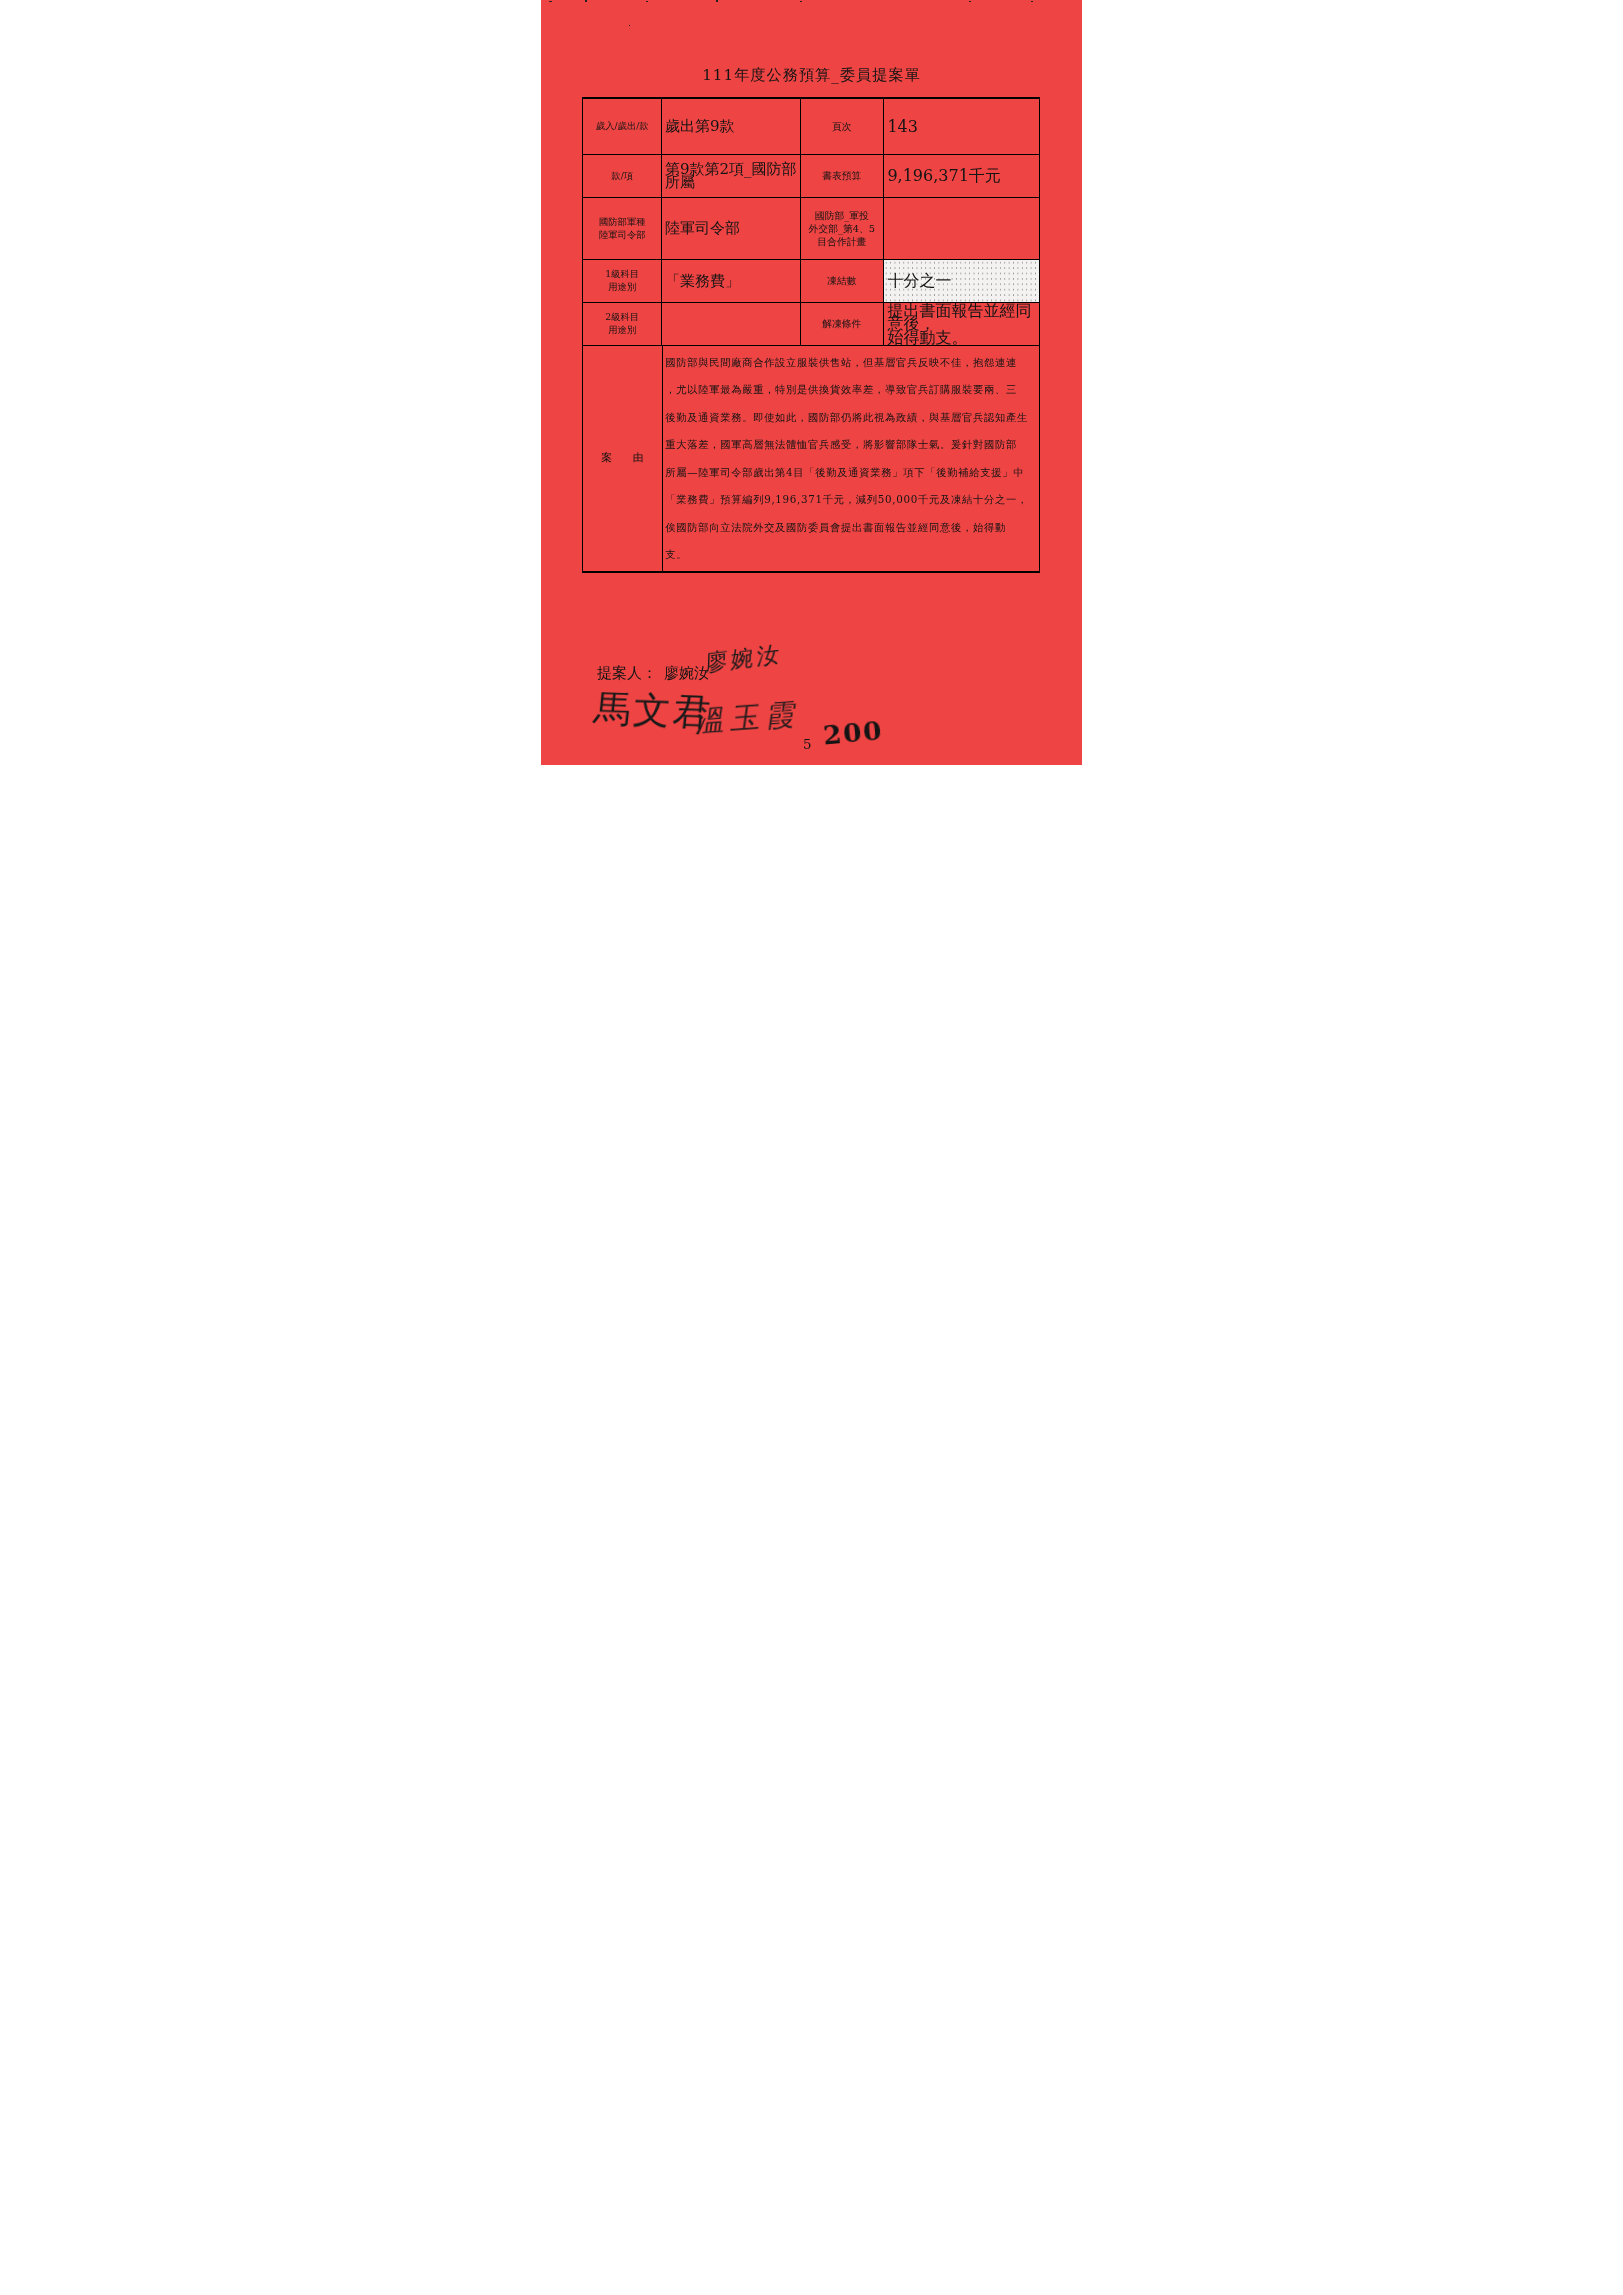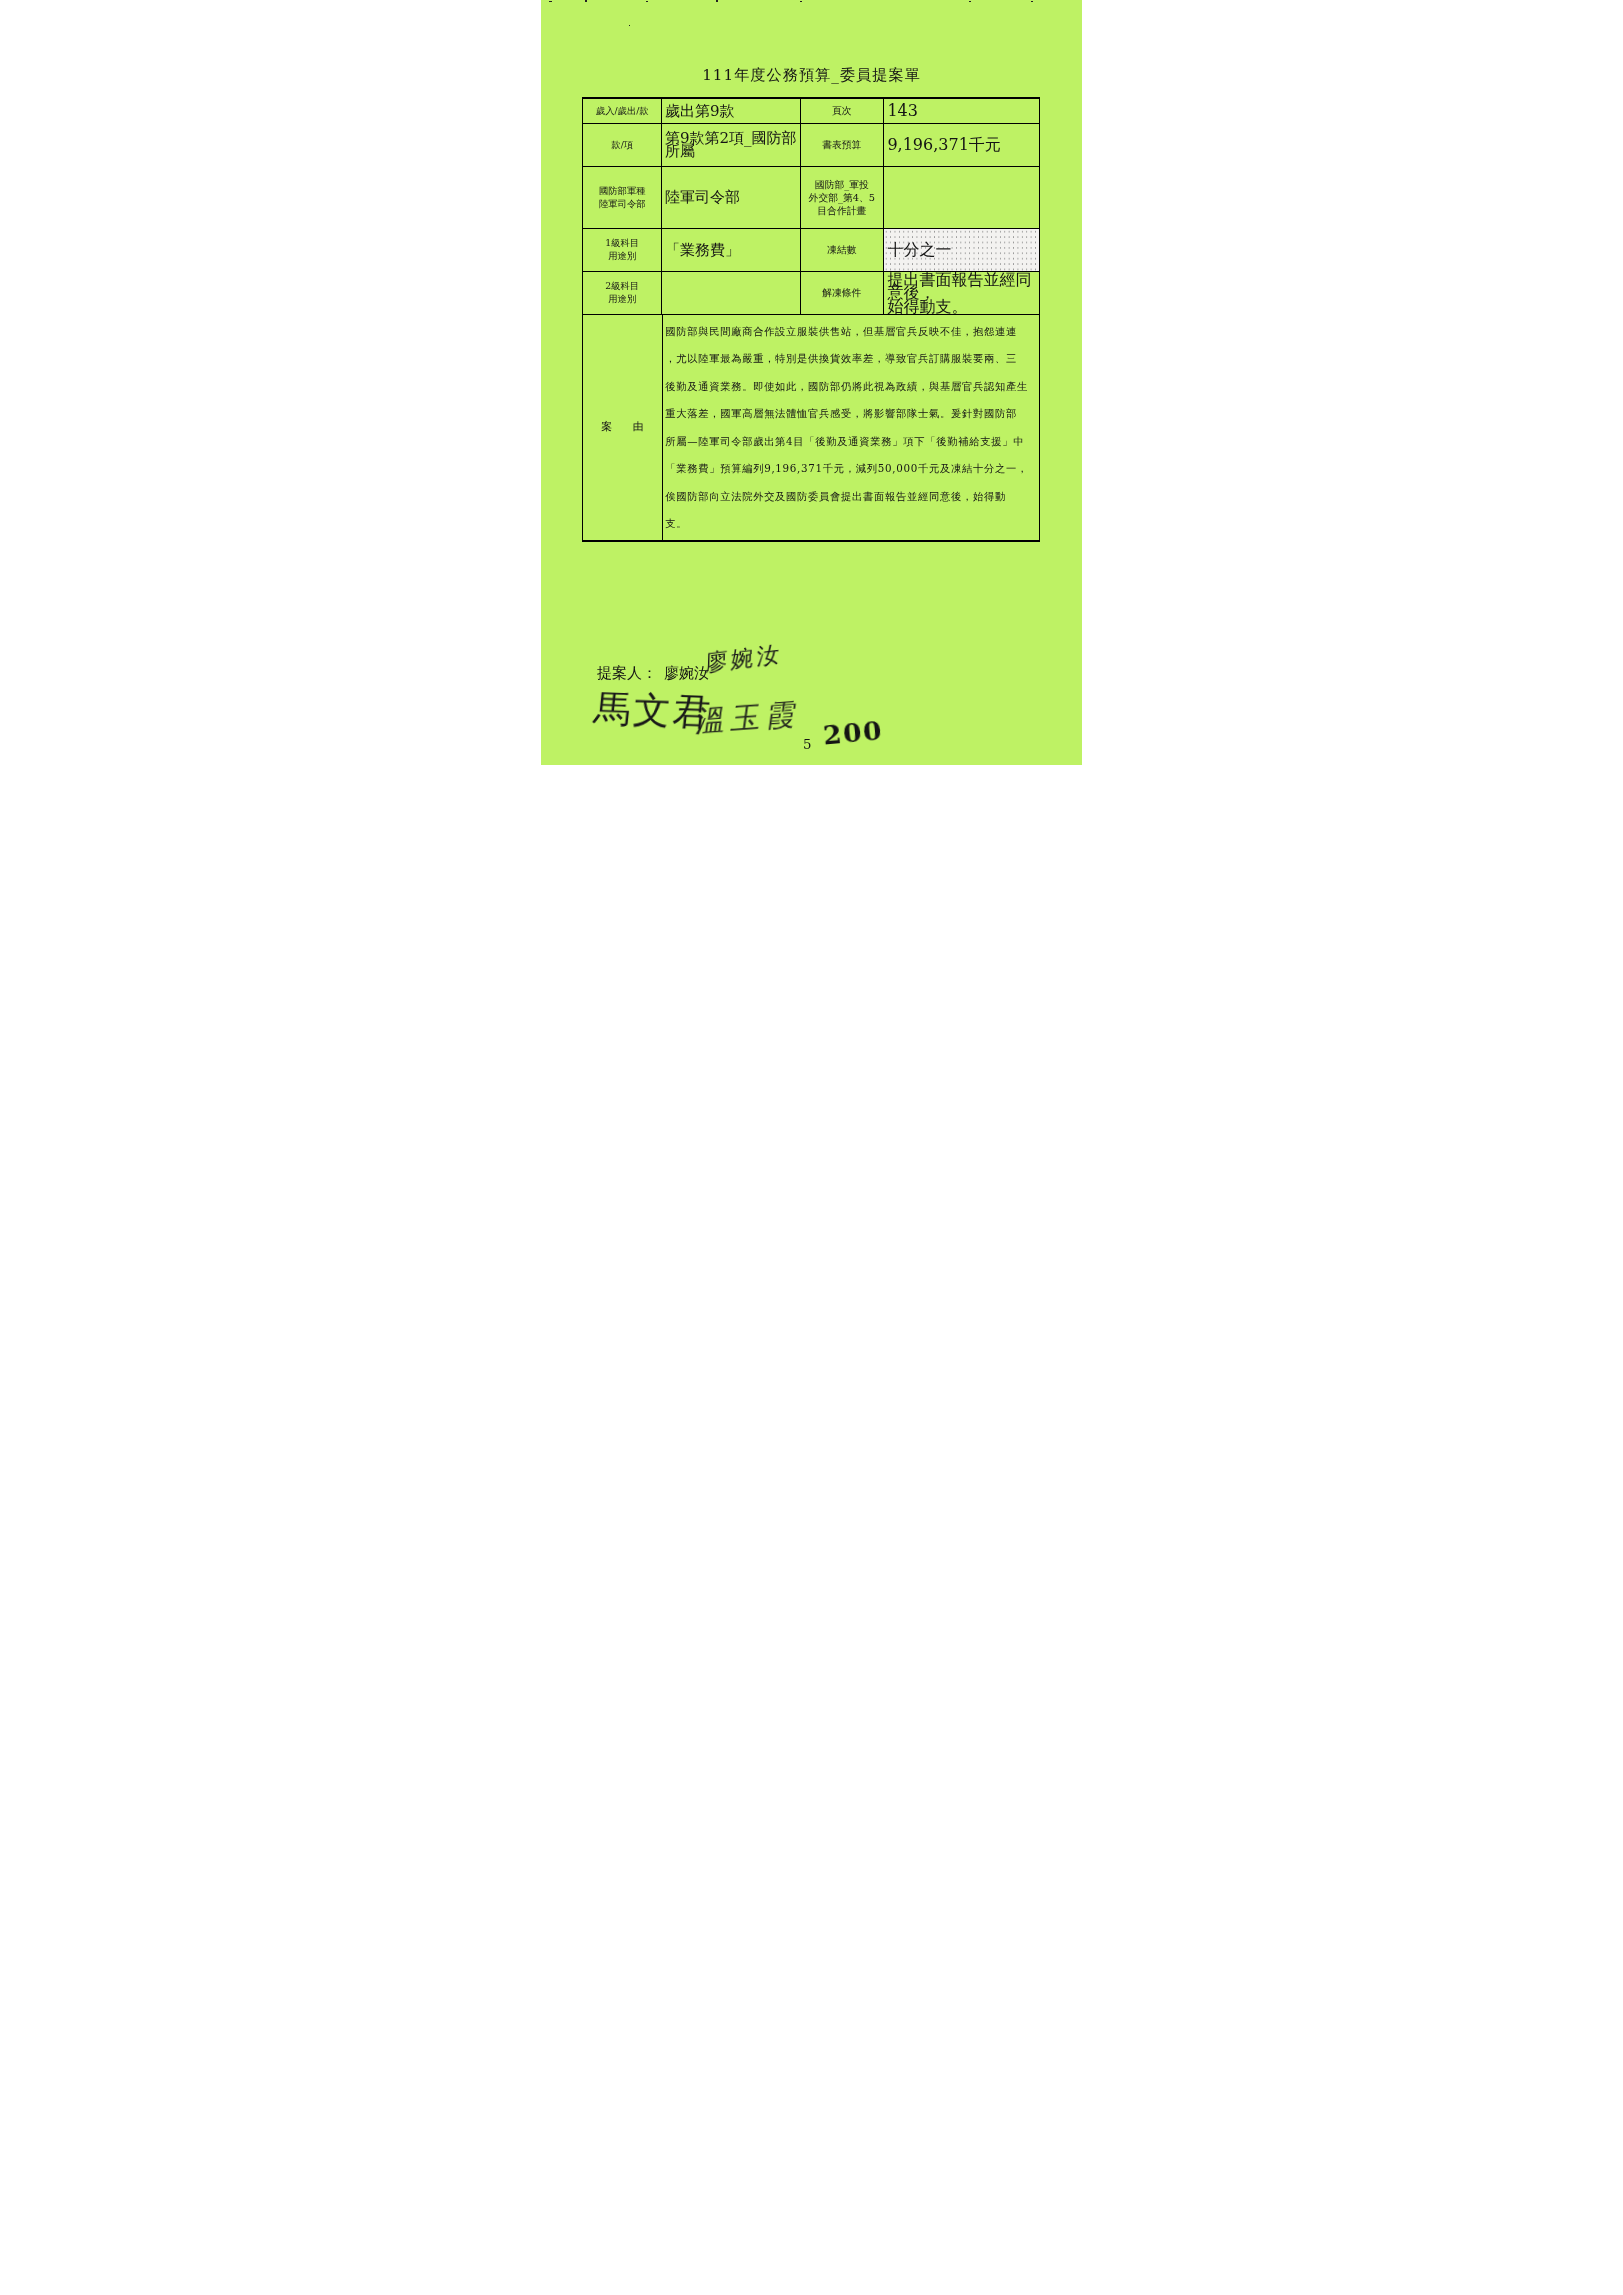--- a/index.html
+++ b/index.html
@@ -1,20 +1,20 @@
 <!DOCTYPE html>
 <html style="font-size:7.9px"><head>
 <meta charset="utf-8">
 <style>
   html,body { margin:0; padding:0; background:#ffffff; }
   .page {
     position:relative;
     width:541px; height:765px;
     margin:0 auto;
-    background:#bef264;
+    background:#ef4444;
     overflow:hidden;
     font-family:"DejaVu Serif","Liberation Serif",serif;
     color:#141414;
   }
   
   .speck { position:absolute; background:#222; }
 
   .doc-title {
     position:absolute; top:55px; left:0; right:0;
     text-align:center;
@@ -92,21 +92,21 @@
   <div class="speck" style="left:175px;top:0;width:1.5px;height:1.5px;"></div>
   <div class="speck" style="left:259px;top:1px;width:2px;height:1px;"></div>
   <div class="speck" style="left:428px;top:0.5px;width:2px;height:1.5px;"></div>
   <div class="speck" style="left:490px;top:1px;width:1.5px;height:1px;"></div>
   <div class="speck" style="left:88px;top:24.6px;width:1px;height:1.5px;"></div>
 
   <h1 class="doc-title">111年度公務預算_委員提案單</h1>
 
   <div class="tbl">
 
-    <div class="trow" style="height:25px">
+    <div class="trow" style="height:56px">
       <div class="cell c1">
           <span>歲入/歲出/款</span>
         </div>
       <div class="cell c2">
           <span>歲出第9款</span>
         </div>
       <div class="cell c3">
           <span>頁次</span>
         </div>
       <div class="cell c4">

